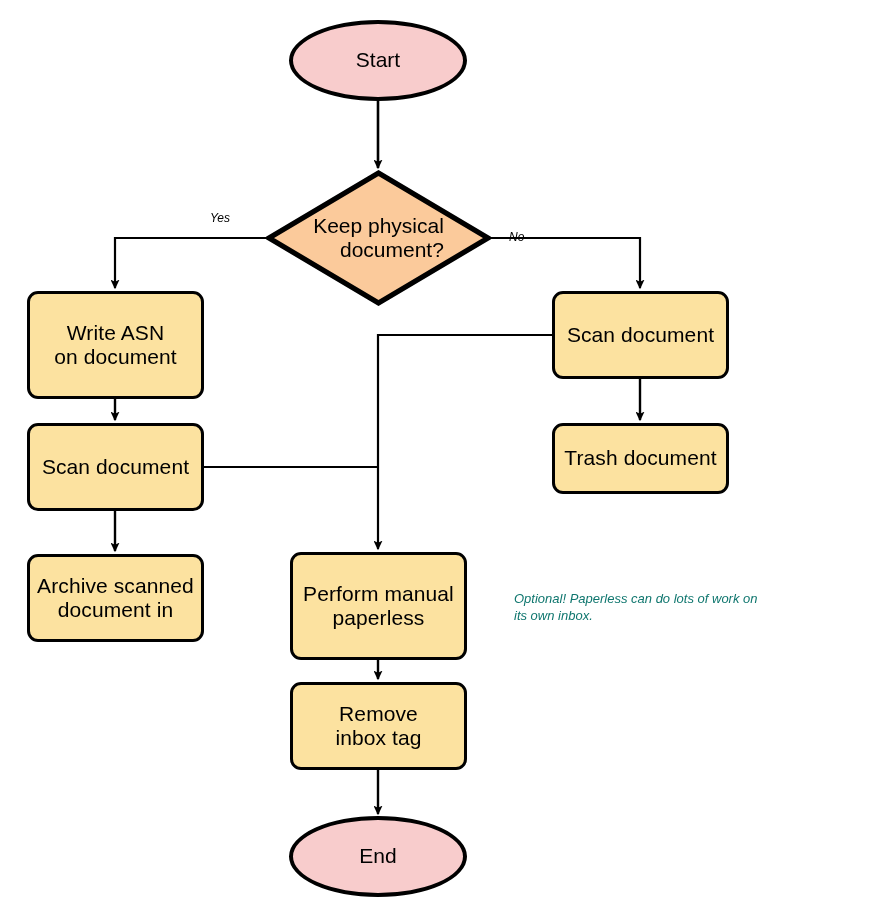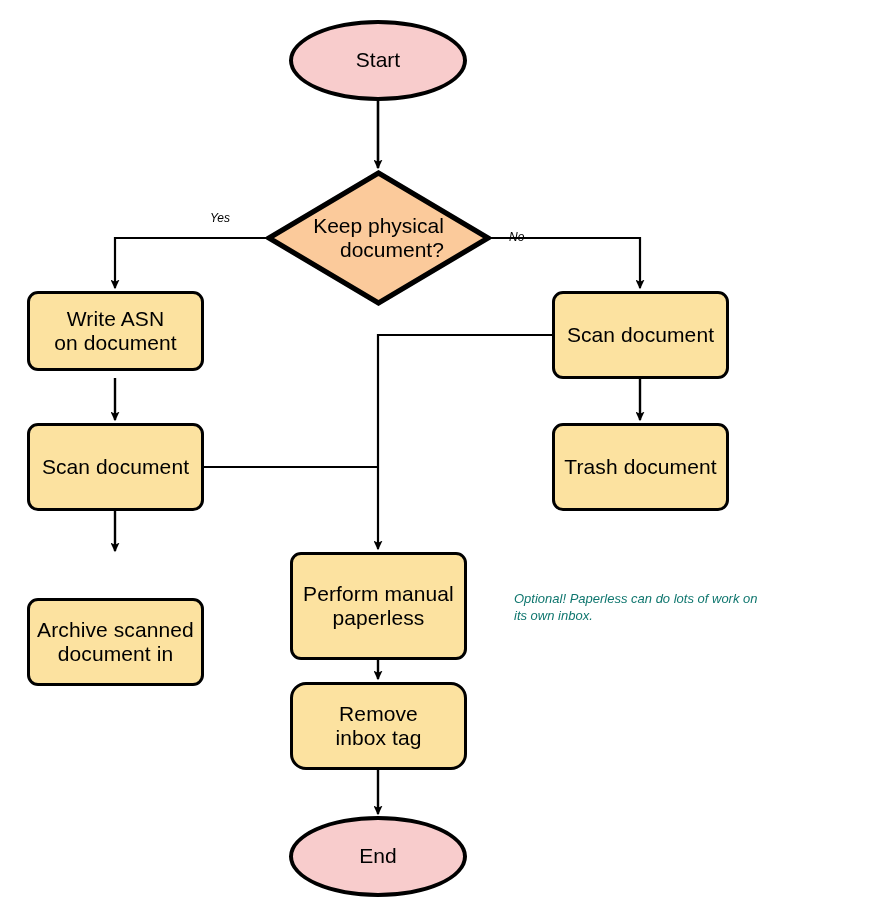--- a/index.html
+++ b/index.html
@@ -128,54 +128,54 @@
     </svg>
     <div class="decision-label">
       <div>Keep physical</div>
       <div>document?</div>
     </div>
   </div>
 
   <div class="edge-label" style="left:210px; top:211px;">Yes</div>
   <div class="edge-label" style="left:509px; top:211px;margin-top:19px;">No</div>
 
-  <div class="node node-process" style="left:27px; top:291px; width:177px; height:80px;">
+  <div class="node node-process" style="left:27px; top:291px; width:177px; height:108px;">
     <div>
       <div>Write ASN</div>
       <div>on document</div>
     </div>
   </div>
 
   <div class="node node-process" style="left:27px; top:423px; width:177px; height:88px;">
     <span>Scan document</span>
   </div>
 
-  <div class="node node-process" style="left:27px; top:554px; width:177px; height:88px;margin-top:44px;">
+  <div class="node node-process" style="left:27px; top:554px; width:177px; height:88px;">
     <div>
       <div>Archive scanned</div>
       <div>document in</div>
     </div>
   </div>
 
   <div class="node node-process" style="left:552px; top:291px; width:177px; height:88px;">
     <span>Scan document</span>
   </div>
 
-  <div class="node node-process" style="left:552px; top:423px; width:177px; height:88px;">
+  <div class="node node-process" style="left:552px; top:423px; width:177px; height:71px;">
     <span>Trash document</span>
   </div>
 
   <div class="node node-process" style="left:290px; top:552px; width:177px; height:108px;">
     <div>
       <div>Perform manual</div>
       <div>paperless</div>
     </div>
   </div>
 
-  <div class="node node-process" style="left:290px; top:682px; width:177px; height:88px;border-radius:16px;">
+  <div class="node node-process" style="left:290px; top:682px; width:177px; height:88px;">
     <div>
       <div>Remove</div>
       <div>inbox tag</div>
     </div>
   </div>
 
   <div class="node node-terminator" style="left:289px; top:816px; width:178px; height:81px;">
     <span>End</span>
   </div>
 

